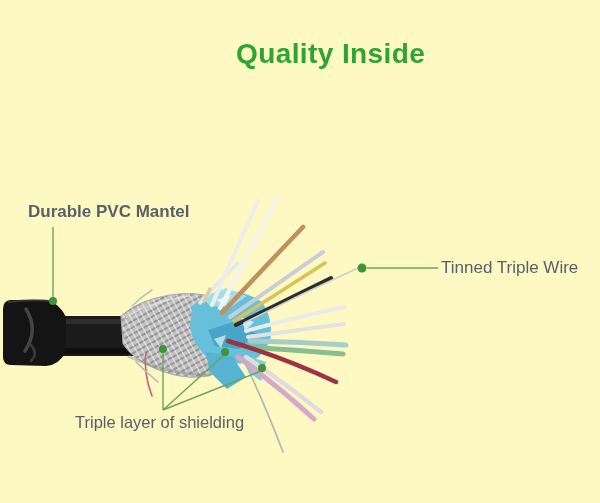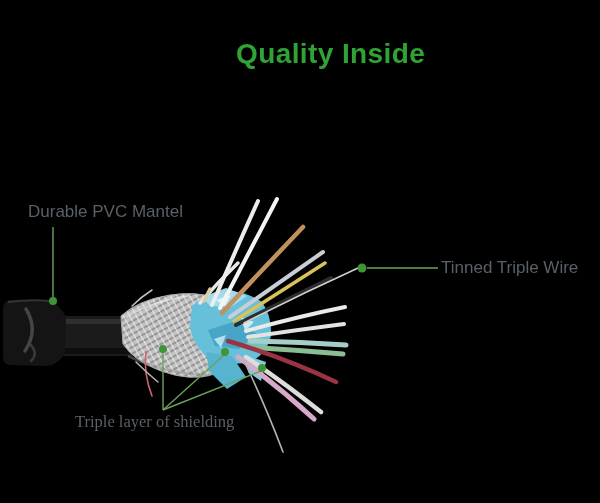--- a/index.html
+++ b/index.html
@@ -1,17 +1,17 @@
 <!DOCTYPE html>
 <html><head>
 <meta charset="utf-8">
 <style>
   html,body{margin:0;padding:0;background:#ffffff;}
   .stage{
-    position:relative;width:600px;height:503px;background:#000000;
+    position:relative;width:600px;height:503px;background:#fef9c3;
     font-family:"Liberation Sans",sans-serif;overflow:hidden;
   }
   .page-title{
     position:absolute;left:236px;top:39px;white-space:nowrap;
     font-size:28px;line-height:30px;font-weight:bold;letter-spacing:.4px;
     color:#2fa333;
   }
   .callout-label{
     position:absolute;white-space:nowrap;color:#596066;
     font-size:17px;line-height:20px;
@@ -99,18 +99,18 @@
         <circle cx="53" cy="301" r="4" fill="#3f9437"></circle>
         <circle cx="362" cy="268" r="4.5" fill="#3f9437"></circle>
         <circle cx="163" cy="349" r="4" fill="#3f9437"></circle>
         <circle cx="225" cy="352" r="4" fill="#3f9437"></circle>
         <circle cx="262" cy="368" r="4" fill="#3f9437"></circle>
       </g>
   </svg>
 
   <div class="page-title" style="color: rgb(47, 163, 51);">Quality Inside</div>
 
-  <div class="callout-label lbl-pvc" style="color: rgb(89, 96, 102);">Durable PVC Mantel</div>
+  <div class="callout-label lbl-pvc" style="color: rgb(89, 96, 102); font-weight: bold;">Durable PVC Mantel</div>
 
   <div class="callout-label lbl-tinned" style="color: rgb(89, 96, 102);">Tinned Triple Wire</div>
 
-  <div class="callout-label lbl-shielding" style="color: rgb(89, 96, 102); font-family: Liberation Serif, serif;">Triple layer of shielding</div>
+  <div class="callout-label lbl-shielding" style="color: rgb(89, 96, 102);">Triple layer of shielding</div>
 </div>
 
 </body></html>

